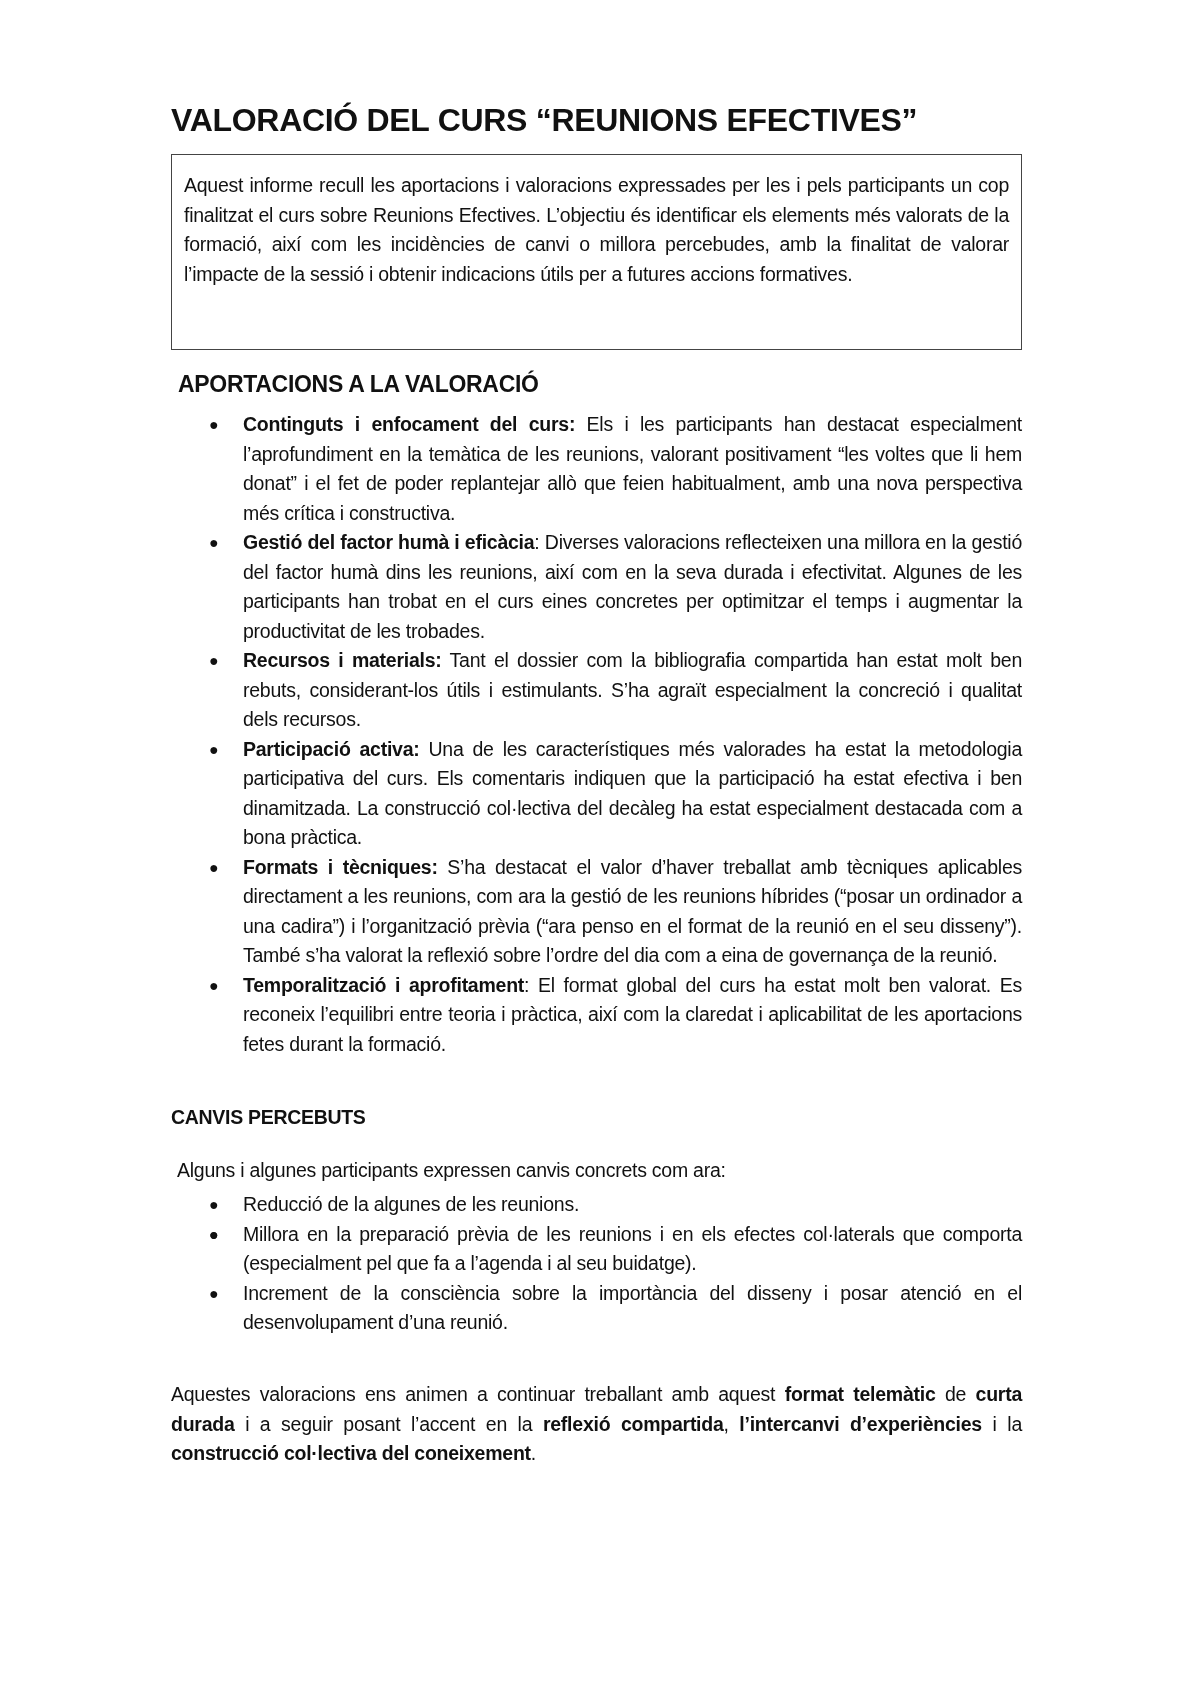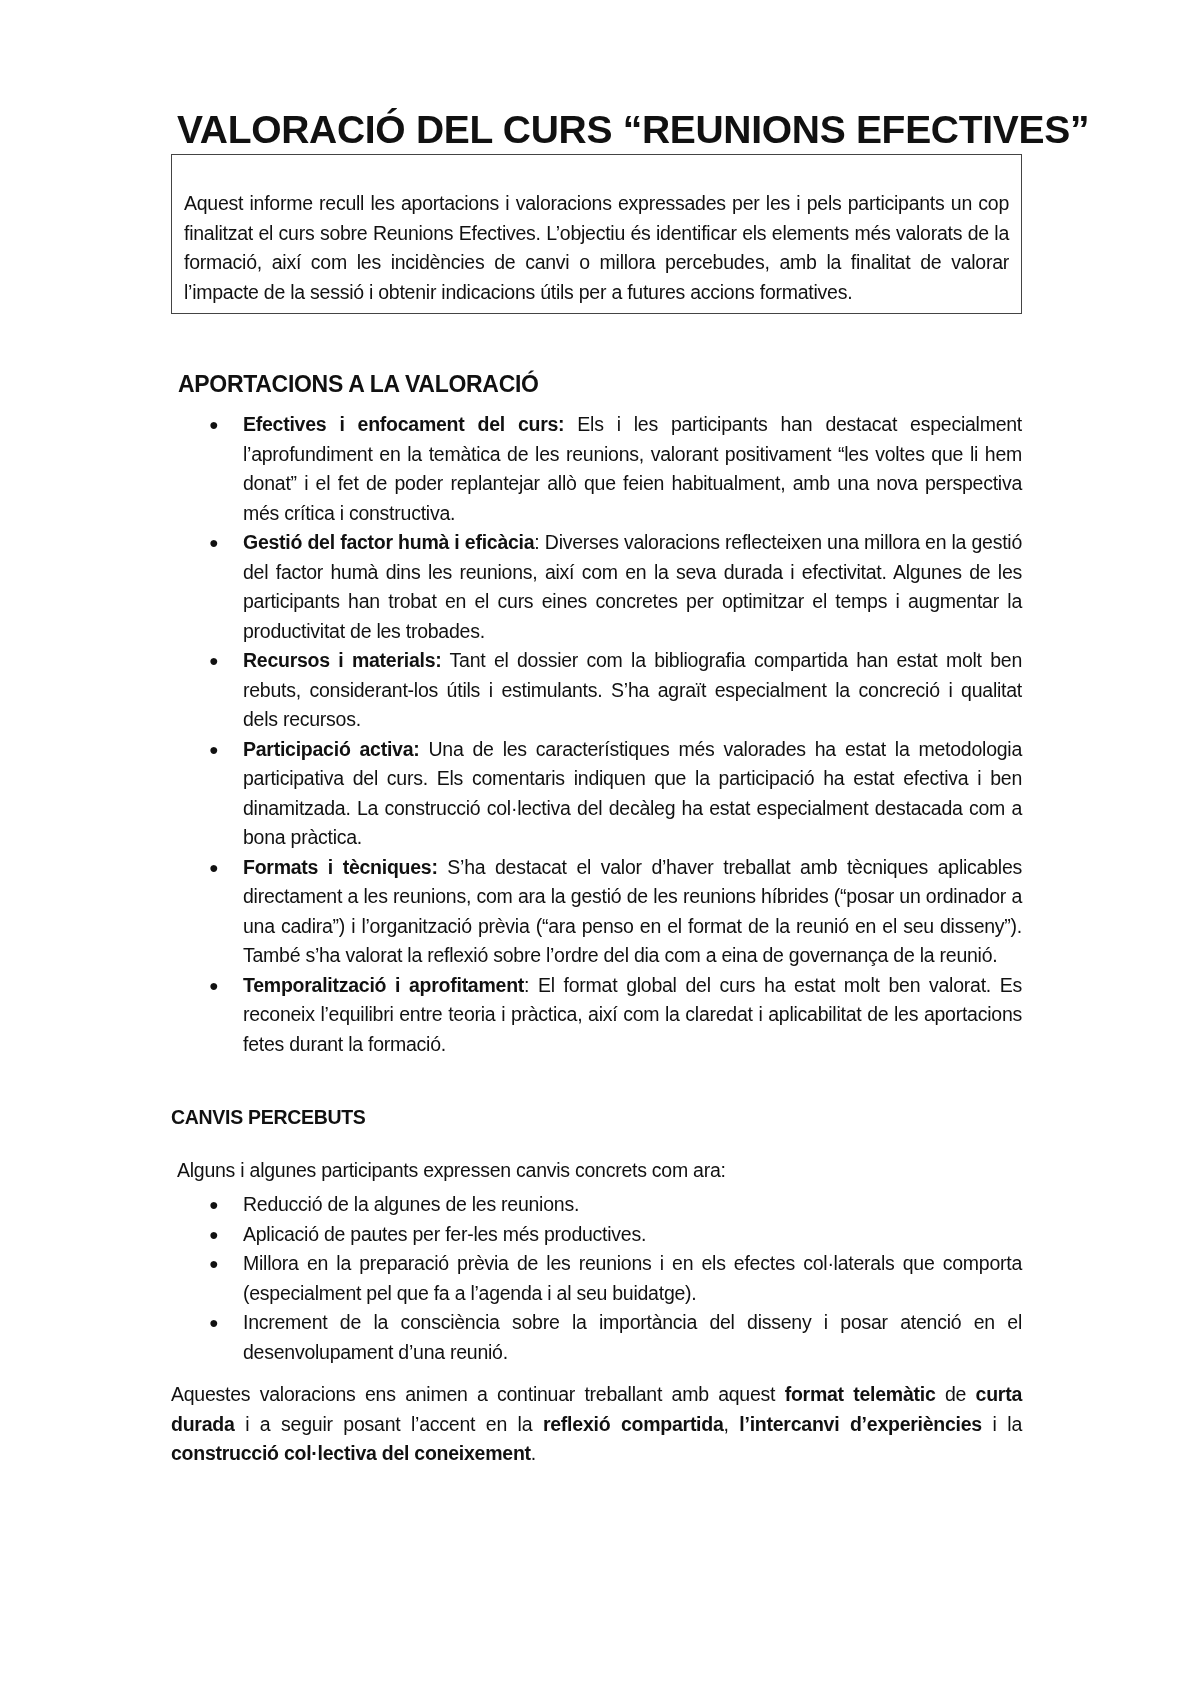--- a/index.html
+++ b/index.html
@@ -4,28 +4,28 @@
   <style>
     html, body { margin: 0; padding: 0; background: #ffffff; }
     body {
       width: 1190px; height: 1684px; position: relative; overflow: hidden;
       font-family: "Liberation Sans", "DejaVu Sans", sans-serif;
       color: #111111;
     }
     .page { position: absolute; left: 171px; top: 0; width: 855px; }
     .title {
       position: absolute; top: 102px; left: 0;
-      font-size: 39px; font-weight: bold; letter-spacing: -0.3px;
-      margin: 6px; white-space: nowrap;
+      font-size: 32px; font-weight: bold; letter-spacing: -0.3px;
+      margin: 0; white-space: nowrap;
     }
     .intro-box {
-      position: absolute; top: 154px; left: 0; width: 851px; height: 160px;
+      position: absolute; top: 154px; left: 0; width: 851px; height: 196px;
       border: 1.5px solid #444;
       box-sizing: border-box;
-      padding: 34px 12px 0 12px;
+      padding: 16px 12px 0 12px;
     }
     .intro-box p {
       margin: 0; font-size: 19.5px; line-height: 29.5px; text-align: justify;
       letter-spacing: -0.25px;
     }
     .h2 {
       position: absolute; top: 364px; left: 0;
       font-size: 23px; font-weight: bold; margin: 7px; white-space: nowrap;
       letter-spacing: -0.3px;
     }
@@ -63,35 +63,35 @@
   <h1 class="title">VALORACIÓ DEL CURS “REUNIONS EFECTIVES”</h1>
 
   <div class="intro-box">
     <p>Aquest informe recull les aportacions i valoracions expressades per les i pels participants un cop finalitzat el curs sobre Reunions Efectives. L’objectiu és identificar els elements més valorats de la formació, així com les incidències de canvi o millora percebudes, amb la finalitat de valorar l’impacte de la sessió i obtenir indicacions útils per a futures accions formatives.</p>
   </div>
 
   <h2 class="h2">APORTACIONS A LA VALORACIÓ</h2>
 
   <div class="contrib">
     <ul class="list">
-      <li><span class="bullet">●</span><b>Efectives i enfocament del curs:</b><span> Els i les participants han destacat especialment l’aprofundiment en la temàtica de les reunions, valorant positivament “les voltes que li hem donat” i el fet de poder replantejar allò que feien habitualment, amb una nova perspectiva més crítica i constructiva.</span></li>
+      <li><span class="bullet">●</span><b>Continguts i enfocament del curs:</b><span> Els i les participants han destacat especialment l’aprofundiment en la temàtica de les reunions, valorant positivament “les voltes que li hem donat” i el fet de poder replantejar allò que feien habitualment, amb una nova perspectiva més crítica i constructiva.</span></li>
       <li><span class="bullet">●</span><b>Gestió del factor humà i eficàcia</b><span>: Diverses valoracions reflecteixen una millora en la gestió del factor humà dins les reunions, així com en la seva durada i efectivitat. Algunes de les participants han trobat en el curs eines concretes per optimitzar el temps i augmentar la productivitat de les trobades.</span></li>
       <li><span class="bullet">●</span><b>Recursos i materials:</b><span> Tant el dossier com la bibliografia compartida han estat molt ben rebuts, considerant-los útils i estimulants. S’ha agraït especialment la concreció i qualitat dels recursos.</span></li>
       <li><span class="bullet">●</span><b>Participació activa:</b><span>  Una de les característiques més valorades ha estat la metodologia participativa del curs. Els comentaris indiquen que la participació ha estat efectiva i ben dinamitzada. La construcció col·lectiva del decàleg ha estat especialment destacada com a bona pràctica.</span></li>
       <li><span class="bullet">●</span><b>Formats i tècniques:</b><span> S’ha destacat el valor d’haver treballat amb tècniques aplicables directament a les reunions, com ara la gestió de les reunions híbrides (“posar un ordinador a una cadira”) i l’organització prèvia (“ara penso en el format de la reunió en el seu disseny”). També s’ha valorat la reflexió sobre l’ordre del dia com a eina de governança de la reunió.</span></li>
       <li><span class="bullet">●</span><b>Temporalització i aprofitament</b><span>: El format global del curs ha estat molt ben valorat. Es reconeix l’equilibri entre teoria i pràctica, així com la claredat i aplicabilitat de les aportacions fetes durant la formació.</span></li>
     </ul>
   </div>
 
   <h3 class="h3">CANVIS PERCEBUTS</h3>
   <p class="lead">Alguns i algunes participants expressen canvis concrets com ara:</p>
 
   <div class="changes">
     <ul class="list">
       <li><span class="bullet">●</span><span>Reducció de la algunes de les reunions.</span></li>
-      <li><span class="bullet">●</span><span>Aplicació de pautes per fer-les més productives.</span></li>
+      <li><span class="bullet">●</span></li>
       <li><span class="bullet">●</span><span>Millora en la preparació prèvia de les reunions i en els efectes col·laterals que comporta (especialment pel que fa a l’agenda i al seu buidatge).</span></li>
       <li><span class="bullet">●</span><span>Increment de la consciència sobre la importància del disseny i posar atenció en el desenvolupament d’una reunió.</span></li>
     </ul>
   </div>
 
   <p class="closing"><span>Aquestes valoracions ens animen a continuar treballant amb aquest </span><b>format telemàtic</b><span> de </span><b>curta durada</b><span> i a seguir posant l’accent en la </span><b>reflexió compartida</b><span>, </span><b>l’intercanvi d’experiències</b><span> i la </span><b>construcció col·lectiva del coneixement</b><span>.</span></p>
 </div>
 
 </body></html>

